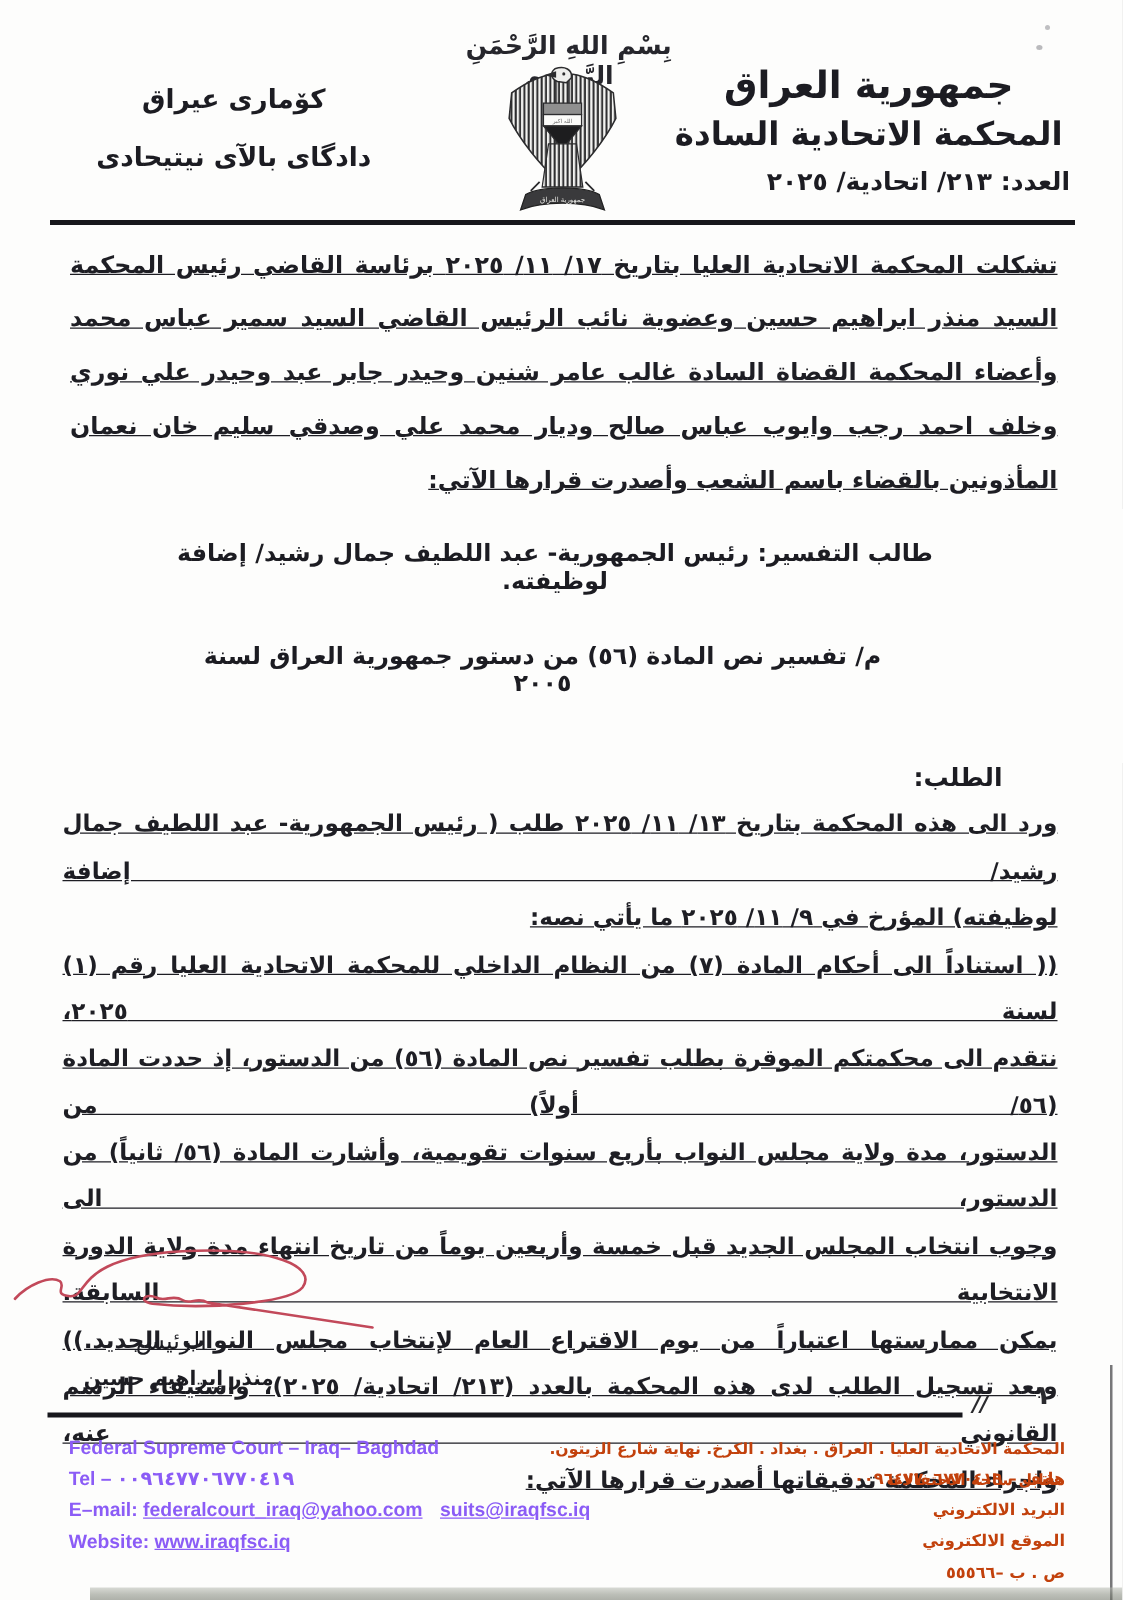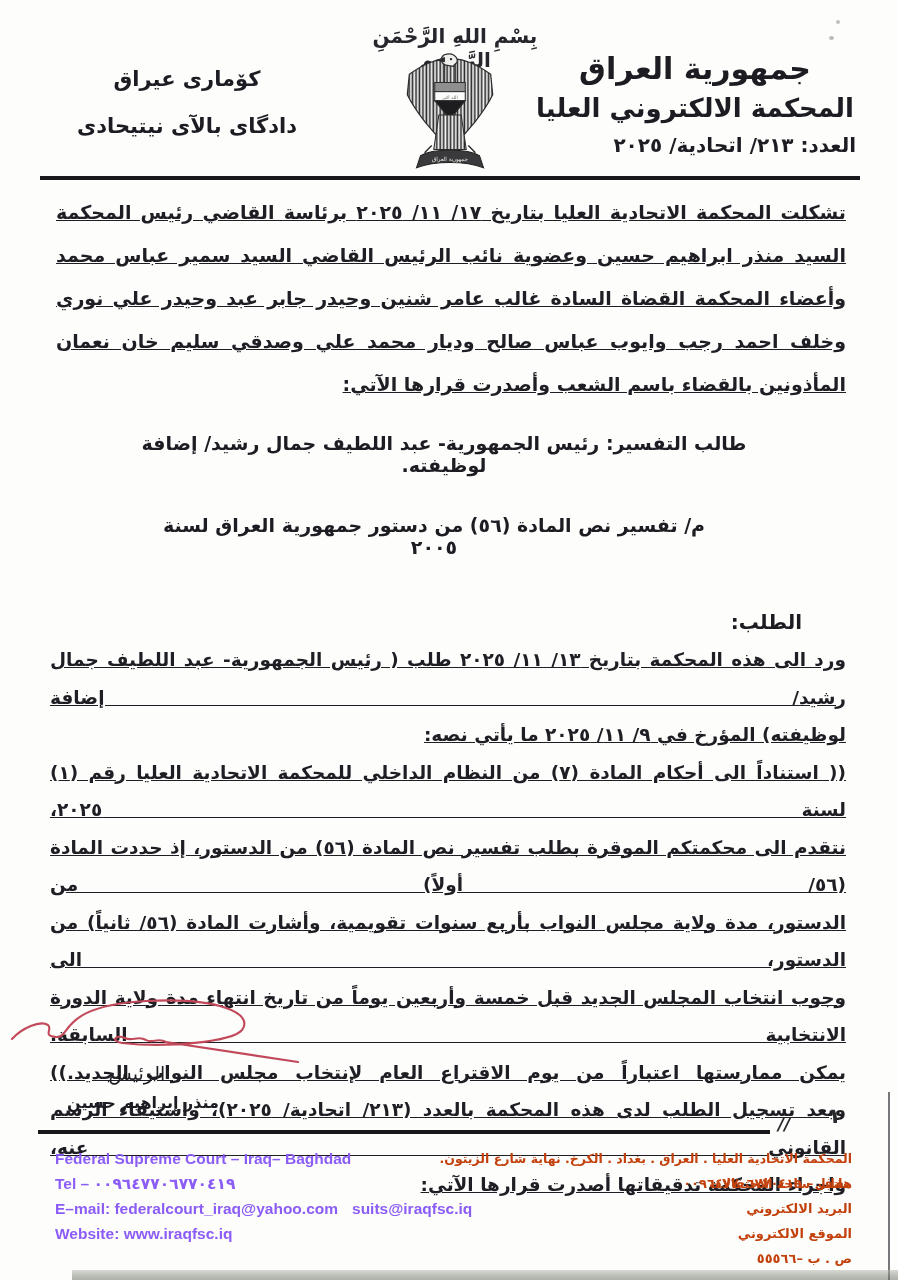--- a/index.html
+++ b/index.html
@@ -43,42 +43,42 @@
   
   .slashes{position:absolute; left:778px; top:1114px; font-size:17px; font-weight:bold; color:#2a2a2e; font-style:italic;}
   .pagenum{position:absolute; left:828px; top:1104px; font-size:21px; font-weight:bold; color:#2a2a2e;}
   .edge-line{position:absolute; left:888px; top:1092px; width:2px; height:188px; background:#4a4a4e; opacity:.75;}
   .ftr-rule{position:absolute; left:38px; top:1130px; width:732px; height:3.5px; background:#17171c;}
   
   .ftr-left{position:absolute; left:55px; top:1146px; width:420px;
             font-family:"Liberation Sans","DejaVu Sans",sans-serif;
             font-size:15.5px; font-weight:bold; color:#8b5cf6;}
   .ftr-left .row{height:25px; line-height:25px;}
-  .ftr-left .u{}
+  .ftr-left .u{text-decoration:underline;}
   .ftr-left .gap{display:inline-block; width:14px;}
   .ftr-right{position:absolute; right:46px; top:1146px; width:440px; direction:rtl; 
              font-size:13px; font-weight:bold; color:#c2410c;}
   .ftr-right .row{height:25px; line-height:25px;}
   .ftr-right .addr{font-size:12.5px;}
   .bottom-band{position:absolute; left:72px; right:0; bottom:0; height:10px;
                background:linear-gradient(180deg,#b9bdb4 0%,#878c80 55%,#6d7266 100%); opacity:.55;}
 </style>
 </head>
 <body>
 
 <div class="page">
 
   <div class="speck" style="left:836px; top:20px; width:4px; height:4px; opacity:.55;"></div>
   <div class="speck" style="left:829px; top:36px; width:5px; height:4px; opacity:.6;"></div>
 
   <div class="bismillah">بِسْمِ اللهِ الرَّحْمَنِ الرَّحِيـمِ</div>
 
   <div class="hdr-right">
     <div class="t1">جمهورية العراق</div>
-    <div class="t2">المحكمة الالكتروني العليا</div>
+    <div class="t2">المحكمة الاتحادية السادة</div>
     <div class="num">العدد: ٢١٣/ اتحادية/ ٢٠٢٥</div>
   </div>
 
   <div class="hdr-left">
     <div class="k1">كۆمارى عيراق</div>
     <div class="k2">دادگای بالآی نيتيحادی</div>
   </div>
 
   <svg class="emblem" viewBox="0 0 110 120">
     <defs>

